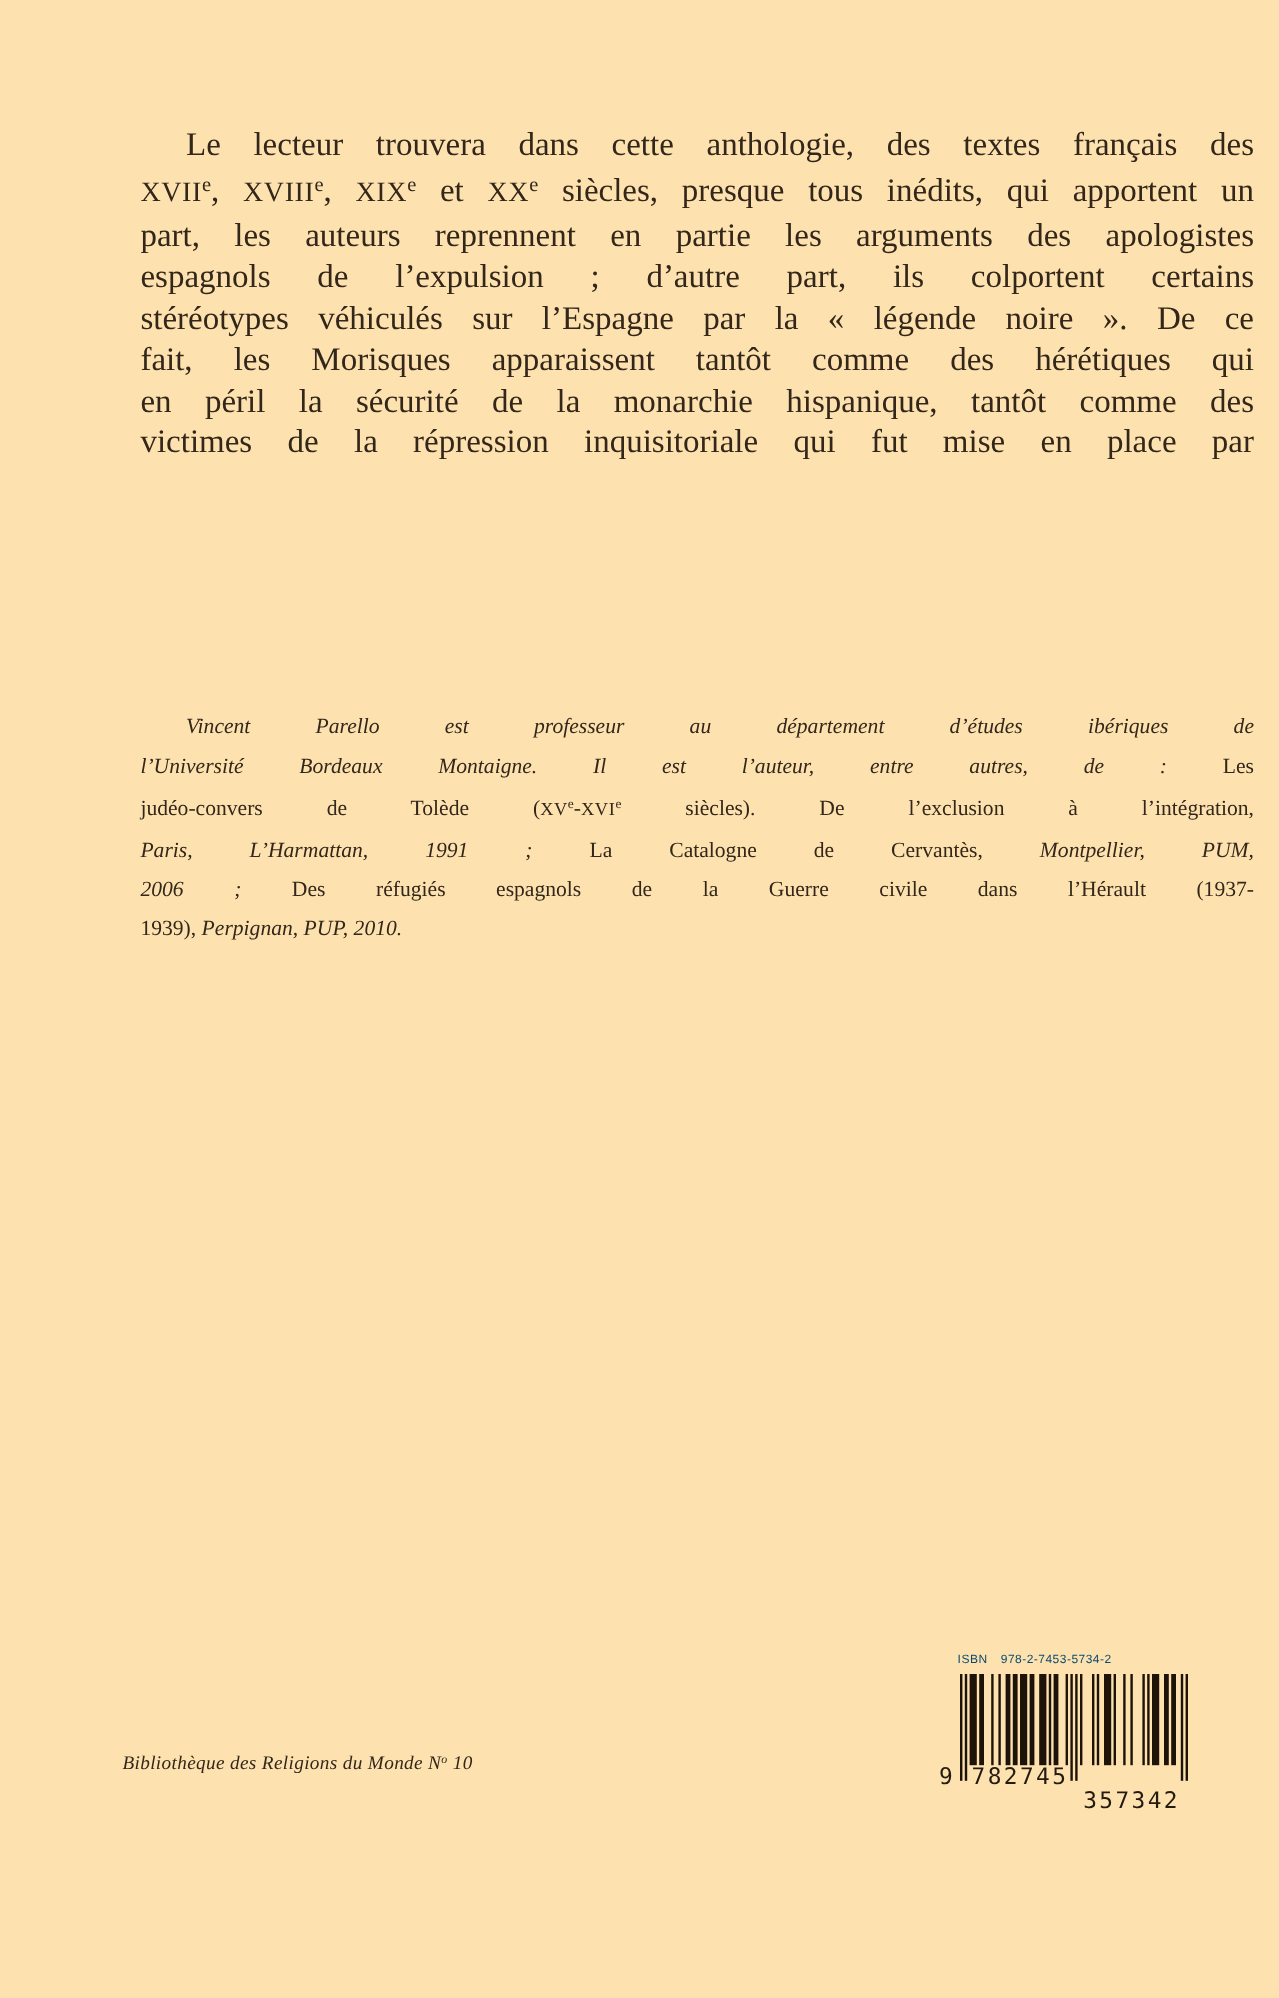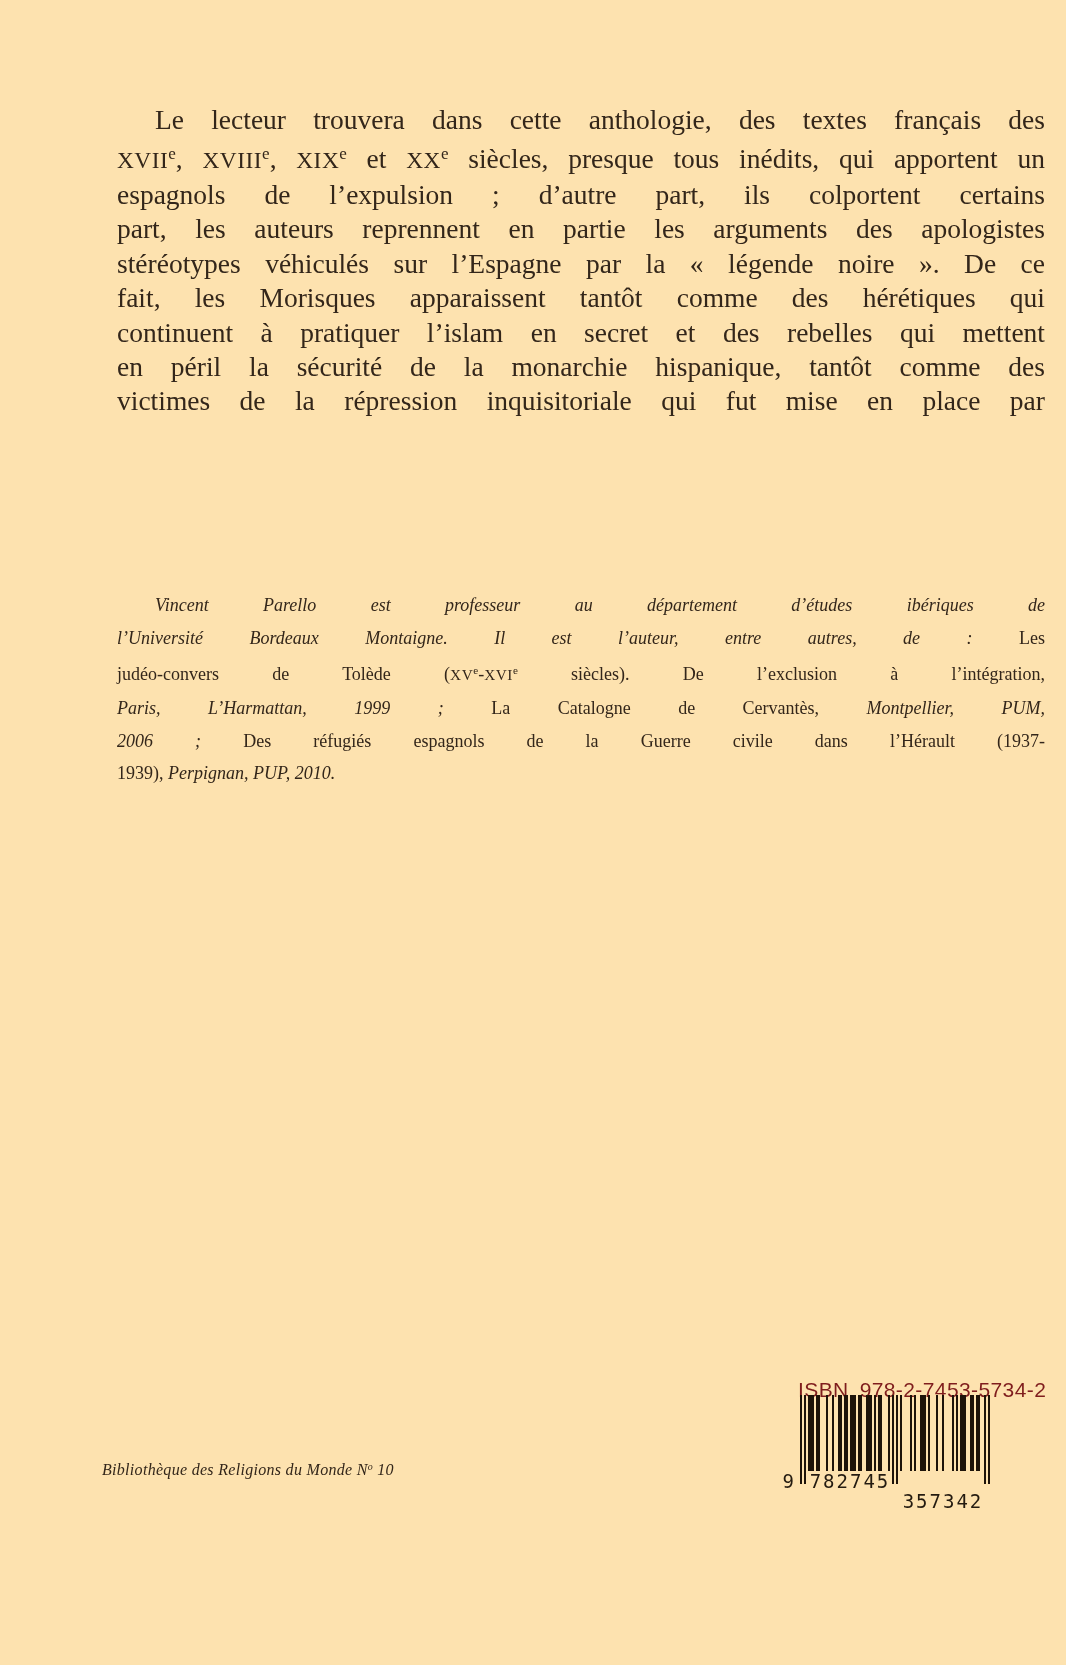--- a/index.html
+++ b/index.html
@@ -29,21 +29,21 @@
     position: absolute; left: 102px; top: 1461px;
     font-size: 16px; font-style: italic; letter-spacing: 0.3px;
   }
 
   #barcode-block {
     position: absolute; left: 770px; top: 1378px; width: 224px; height: 115px;
   }
   #isbn-line {
     position: absolute; left: 28px; top: 0;
     font-family: "Liberation Sans", sans-serif;
-    font-size: 21px; letter-spacing: 0.4px; color: #7f1d1d;
+    font-size: 10px; letter-spacing: 0.4px; color: #0c4a6e;
     white-space: nowrap;
   }
   #isbn-number { margin-left: 11px; }
   #bars {
     position: absolute; left: 30px; top: 17px; width: 190px; height: 89px;
   }
   .bar { position: absolute; top: 0; background: #1d1309; }
   .digits {
     position: absolute; top: 92px;
     font-family: "DejaVu Sans Mono", monospace;
@@ -52,34 +52,33 @@
   #digit-first { left: 0; width: 24px; text-align: right; letter-spacing: 0; }
   #digit-left  { left: 37px; width: 86px; text-align: center; letter-spacing: 2px; }
   #digit-right { left: 130px; width: 86px; text-align: center; letter-spacing: 2px; margin-top: 20px; }
 </style>
 </head>
 <body style="background: rgb(253, 226, 175); color: rgb(51, 38, 26);">
 
 <div id="synopsis" class="textblock">
     <div class="line indent"><span>Le lecteur trouvera dans cette anthologie, des textes français des</span></div>
     <div class="line"><span class="sc">XVII</span><span class="sup">e</span><span>, </span><span class="sc">XVIII</span><span class="sup">e</span><span>, </span><span class="sc">XIX</span><span class="sup">e</span><span> et </span><span class="sc">XX</span><span class="sup">e</span><span> siècles, presque tous inédits, qui apportent un</span></div>
+    <div class="line"><span>part, les auteurs reprennent en partie les arguments des apologistes</span></div>
     <div class="line"><span>espagnols de l’expulsion ; d’autre part, ils colportent certains</span></div>
-    <div class="line"><span>part, les auteurs reprennent en partie les arguments des apologistes</span></div>
     <div class="line"><span>stéréotypes véhiculés sur l’Espagne par la « légende noire ». De ce</span></div>
     <div class="line"><span>fait, les Morisques apparaissent tantôt comme des hérétiques qui</span></div>
-    <div class="line"><span>continuent à pratiquer l’islam en secret et des rebelles qui mettent</span></div>
     <div class="line"><span>en péril la sécurité de la monarchie hispanique, tantôt comme des</span></div>
     <div class="line"><span>victimes de la répression inquisitoriale qui fut mise en place par</span></div>
   </div>
 
 <div id="bio" class="textblock">
     <div class="line indent"><span>Vincent Parello est professeur au département d’études ibériques de</span></div>
     <div class="line"><span>l’Université Bordeaux Montaigne. Il est l’auteur, entre autres, de : </span><span class="rm">Les</span></div>
     <div class="line"><span class="rm">judéo-convers de Tolède (</span><span class="rm sc">XV</span><span class="rm sup">e</span><span class="rm">-</span><span class="rm sc">XVI</span><span class="rm sup">e</span><span class="rm"> siècles). De l’exclusion à l’intégration,</span></div>
-    <div class="line"><span>Paris, L’Harmattan, 1999 ; </span><span class="rm">La Catalogne de Cervantès, </span><span>Montpellier, PUM,</span></div>
+    <div class="line"><span>Paris, L’Harmattan, 1991 ; </span><span class="rm">La Catalogne de Cervantès, </span><span>Montpellier, PUM,</span></div>
     <div class="line"><span>2006 ; </span><span class="rm">Des réfugiés espagnols de la Guerre civile dans l’Hérault (1937-</span></div>
     <div class="line last"><span class="rm">1939), </span><span>Perpignan, PUP, 2010.</span></div>
   </div>
 
 <div id="series">
     <div class="line last"><span>Bibliothèque des Religions du Monde N</span><span class="sup">o</span><span> 10</span></div>
   </div>
 
 <div id="barcode-block">
   <div id="isbn-line">

